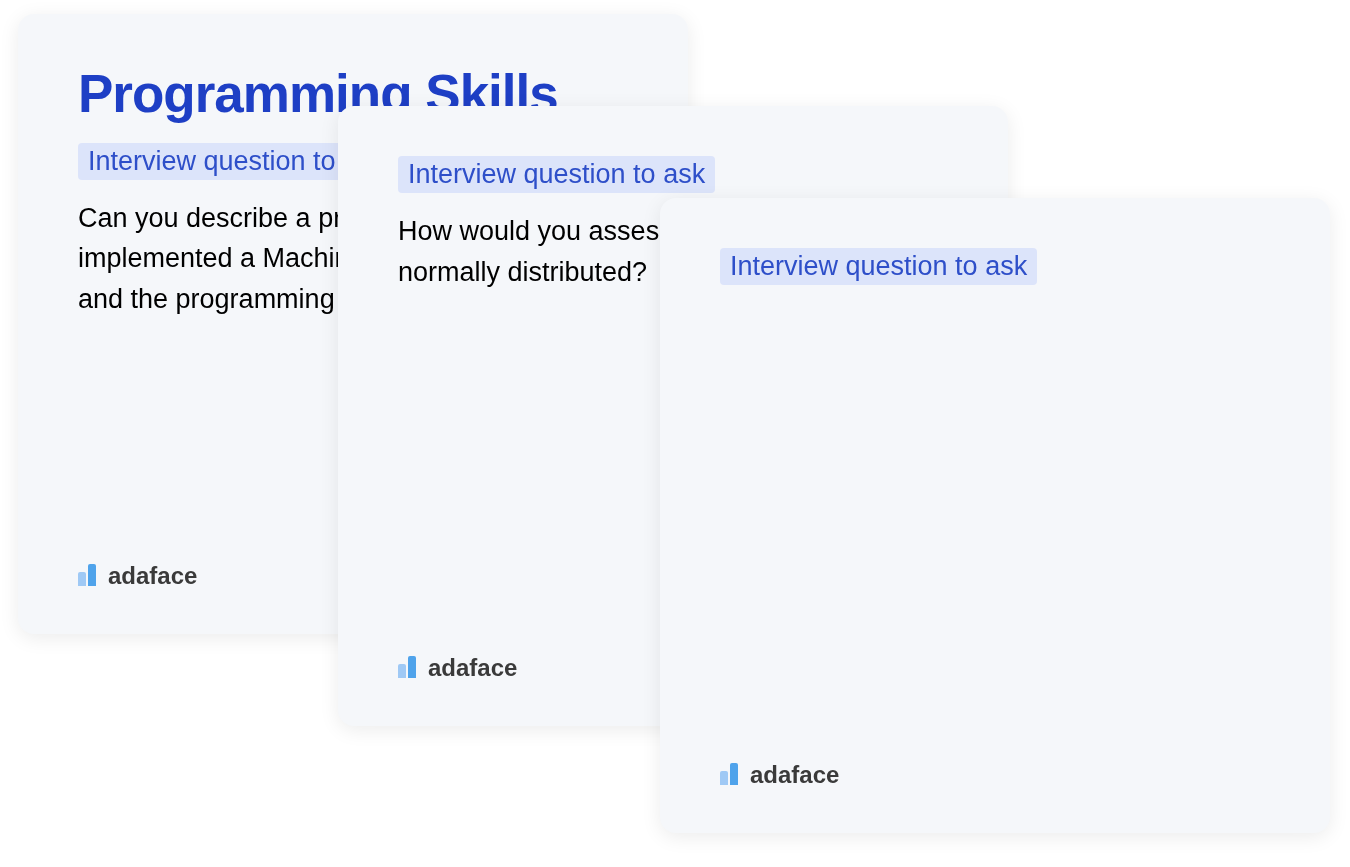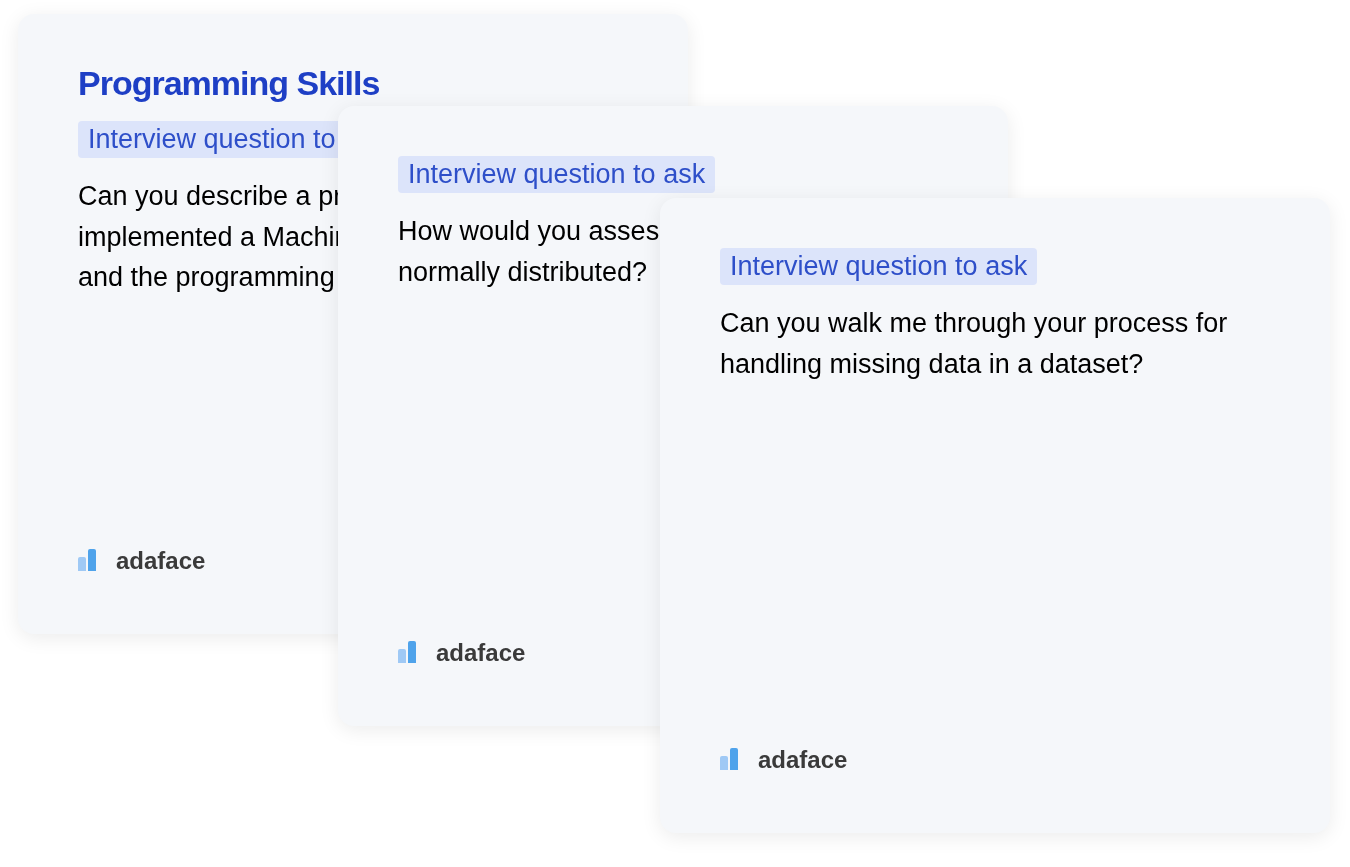--- a/index.html
+++ b/index.html
@@ -42,21 +42,21 @@
     
     .card-3 {
       left: 660px;
       top: 198px;
       width: 670px;
       height: 635px;
       z-index: 3;
     }
     
     .card-title {
-      font-size: 34px;
+      font-size: 53px;
       font-weight: 800;
       color: #1e3fc5;
       line-height: 1.15;
       margin-bottom: 18px;
       letter-spacing: -1px;
     }
     
     .badge {
       display: inline-block;
       background: #dce4fa;
@@ -70,25 +70,25 @@
     
     .card-body {
       font-size: 27px;
       color: #000000;
       line-height: 1.5;
       font-weight: 400;
     }
     
     .brand {
       position: absolute;
-      bottom: 63px;
+      bottom: 48px;
       left: 60px;
       display: flex;
       align-items: flex-end;
-      gap: 20px;
+      gap: 12px;
     }
     
     .brand-icon {
       display: flex;
       align-items: flex-end;
       gap: 2px;
     }
     
     .bar-1 {
       width: 8px;
@@ -135,21 +135,20 @@
     <span class="brand-icon">
       <span class="bar-1"></span>
       <span class="bar-2"></span>
     </span>
     <span class="brand-text">adaface</span>
   </div>
 </div>
 
 <div class="card card-3">
   <span class="badge">Interview question to ask</span>
-  <p class="card-body">Can you walk me through your process for handling missing data in a dataset?</p>
   <div class="brand">
     <span class="brand-icon">
       <span class="bar-1"></span>
       <span class="bar-2"></span>
     </span>
     <span class="brand-text">adaface</span>
   </div>
 </div>
 
 </body></html>

